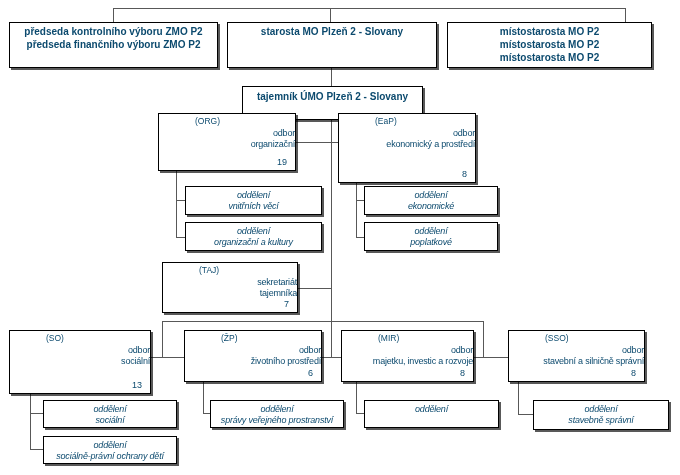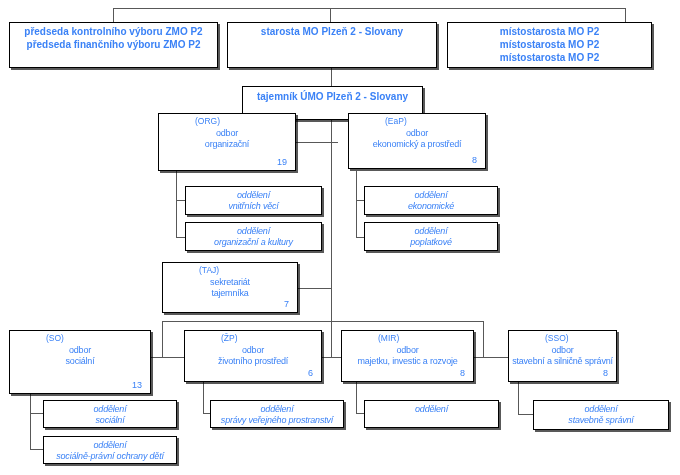--- a/index.html
+++ b/index.html
@@ -1,33 +1,33 @@
 <!DOCTYPE html>
 <html><head>
 <meta charset="utf-8">
 <style>
   html,body { margin:0; padding:0; background:#ffffff; }
   .canvas {
     position:relative; width:680px; height:475px; background:#ffffff;
-    font-family:"Liberation Sans", sans-serif; color:#3b82f6; overflow:hidden;
+    font-family:"Liberation Sans", sans-serif; color:#0c4a6e; overflow:hidden;
   }
   
   .ln { position:absolute; background:#585858; }
   .ln.h { height:1px; }
   .ln.v { width:1px; }
   
   .box {
     position:absolute; box-sizing:border-box; background:#ffffff;
     border:1px solid #000; box-shadow:2px 2px 0 rgba(0,0,0,0.65);
   }
   .topbox { font-weight:bold; font-size:10px; line-height:13px; text-align:center; padding-top:2px; }
   .topbox div { white-space:nowrap; }
   .tjbox { font-weight:bold; font-size:10px; line-height:19px; text-align:center; }
   .dept .code { position:absolute; top:2px; left:4px; font-size:8.5px;margin-left:32px; }
-  .dept .nm { padding-top:14px; text-align:center; font-size:9px; line-height:11px; letter-spacing:-0.2px; }
+  .dept .nm { padding-top:14px; text-align:right; font-size:9px; line-height:11px; letter-spacing:-0.2px; }
   .dept .nm div { white-space:nowrap; }
   .dept .cnt { position:absolute; bottom:3px; right:8px; font-size:9px;text-align:right; }
   .unit { text-align:center; font-size:9px; line-height:11px; letter-spacing:-0.2px; padding-top:3px; }
   .unit div { white-space:nowrap;font-style:italic; }
 </style>
 </head>
 <body>
 
 <div class="canvas">
 
@@ -81,21 +81,21 @@
   </div>
 
   <div class="box dept" style="left:158px;top:113px;width:138px;height:58px">
     <span class="code">(ORG)</span>
     <div class="nm">
       <div>odbor</div>
       <div>organizační</div>
     </div>
     <span class="cnt">19</span>
   </div>
-  <div class="box dept" style="left:348px;top:113px;width:138px;height:56px">
+  <div class="box dept" style="left:338px;top:113px;width:138px;height:70px">
     <span class="code">(EaP)</span>
     <div class="nm">
       <div>odbor</div>
       <div>ekonomický a prostředí</div>
     </div>
     <span class="cnt">8</span>
   </div>
 
   <div class="box unit" style="left:185px;top:186px;width:137px;height:29px">
     <div>oddělení</div>
@@ -141,21 +141,21 @@
     <span class="cnt">6</span>
   </div>
   <div class="box dept" style="left:341px;top:330px;width:133px;height:52px">
     <span class="code">(MIR)</span>
     <div class="nm">
       <div>odbor</div>
       <div>majetku, investic a rozvoje</div>
     </div>
     <span class="cnt">8</span>
   </div>
-  <div class="box dept" style="left:508px;top:330px;width:109px;height:52px">
+  <div class="box dept" style="left:508px;top:330px;width:137px;height:52px">
     <span class="code">(SSO)</span>
     <div class="nm">
       <div>odbor</div>
       <div>stavební a silničně správní</div>
     </div>
     <span class="cnt">8</span>
   </div>
 
   <div class="box unit" style="left:43px;top:400px;width:134px;height:28px">
     <div>oddělení</div>

